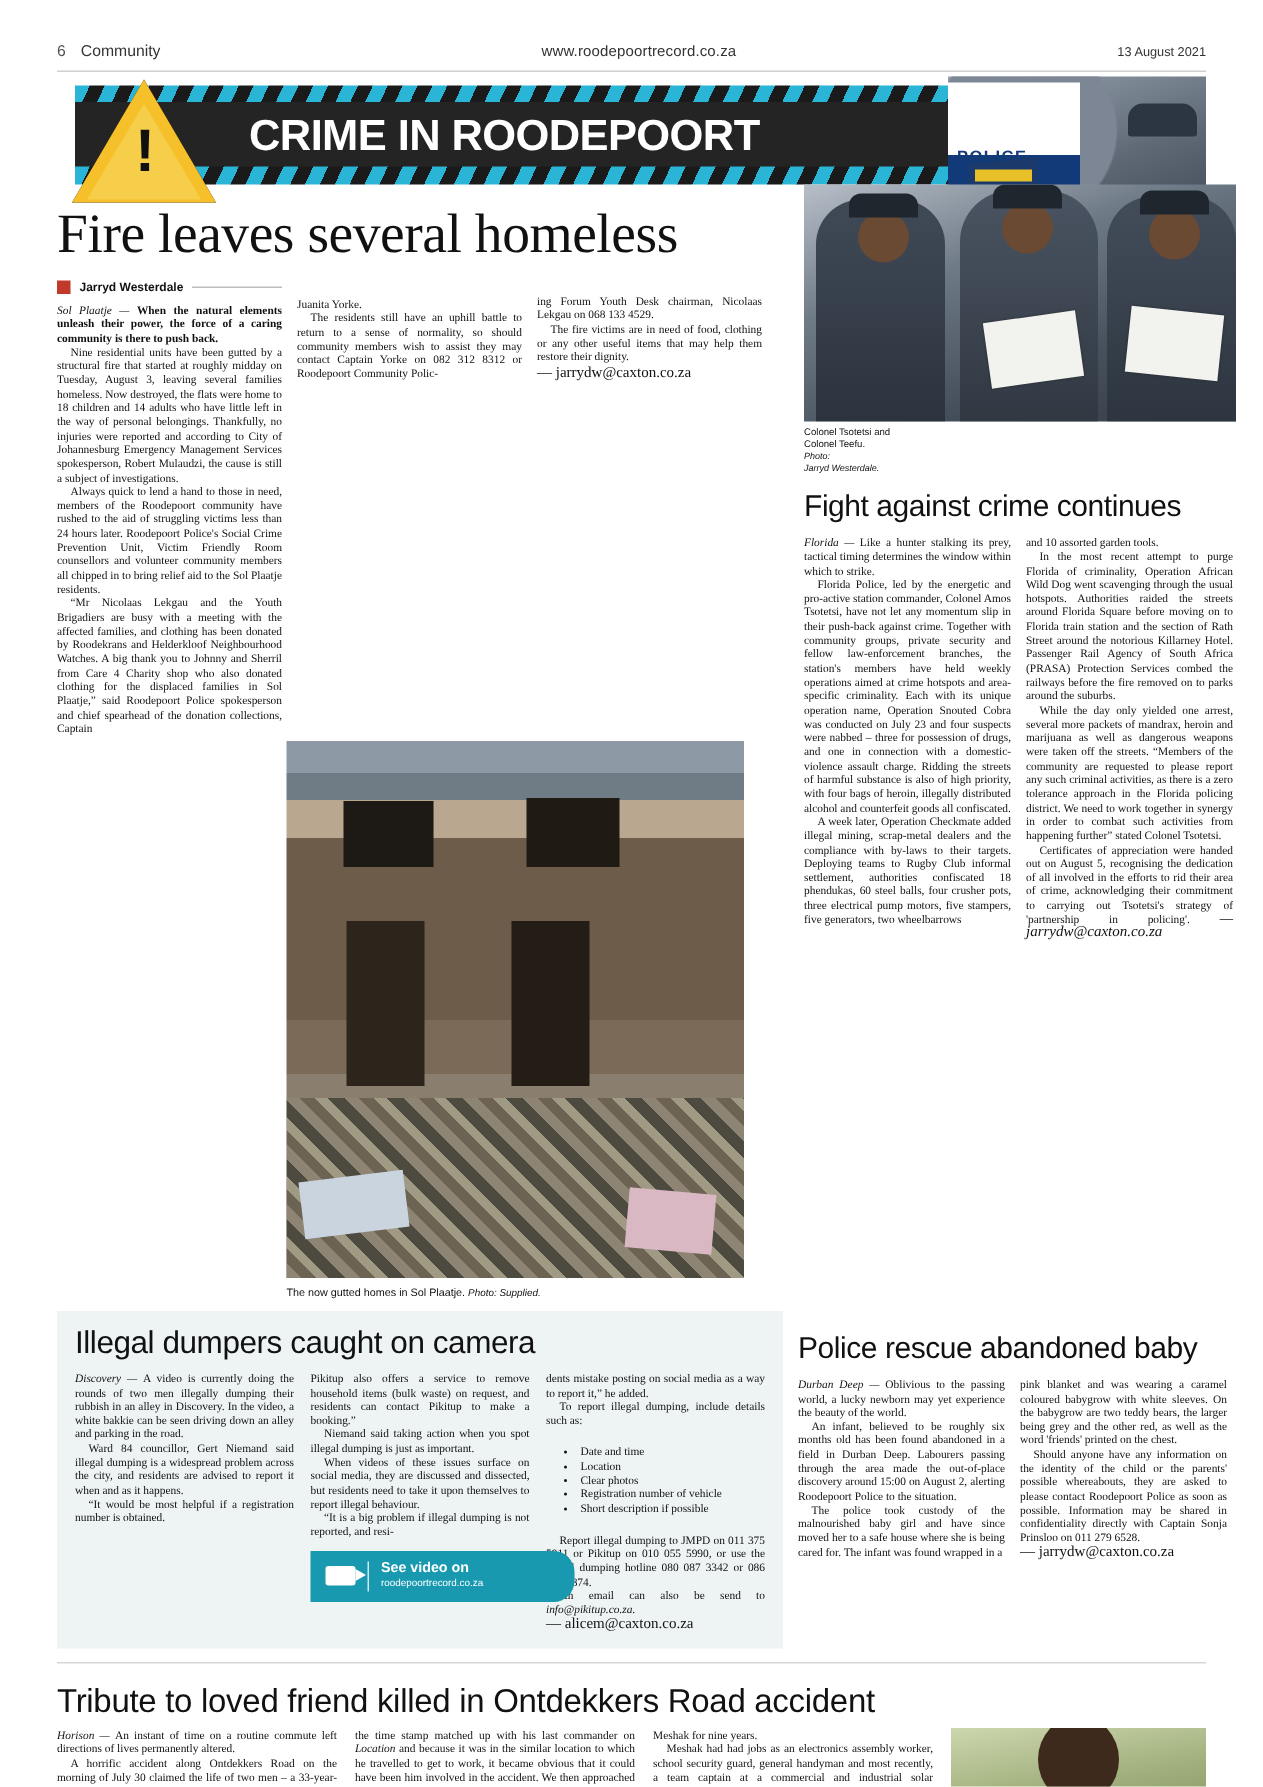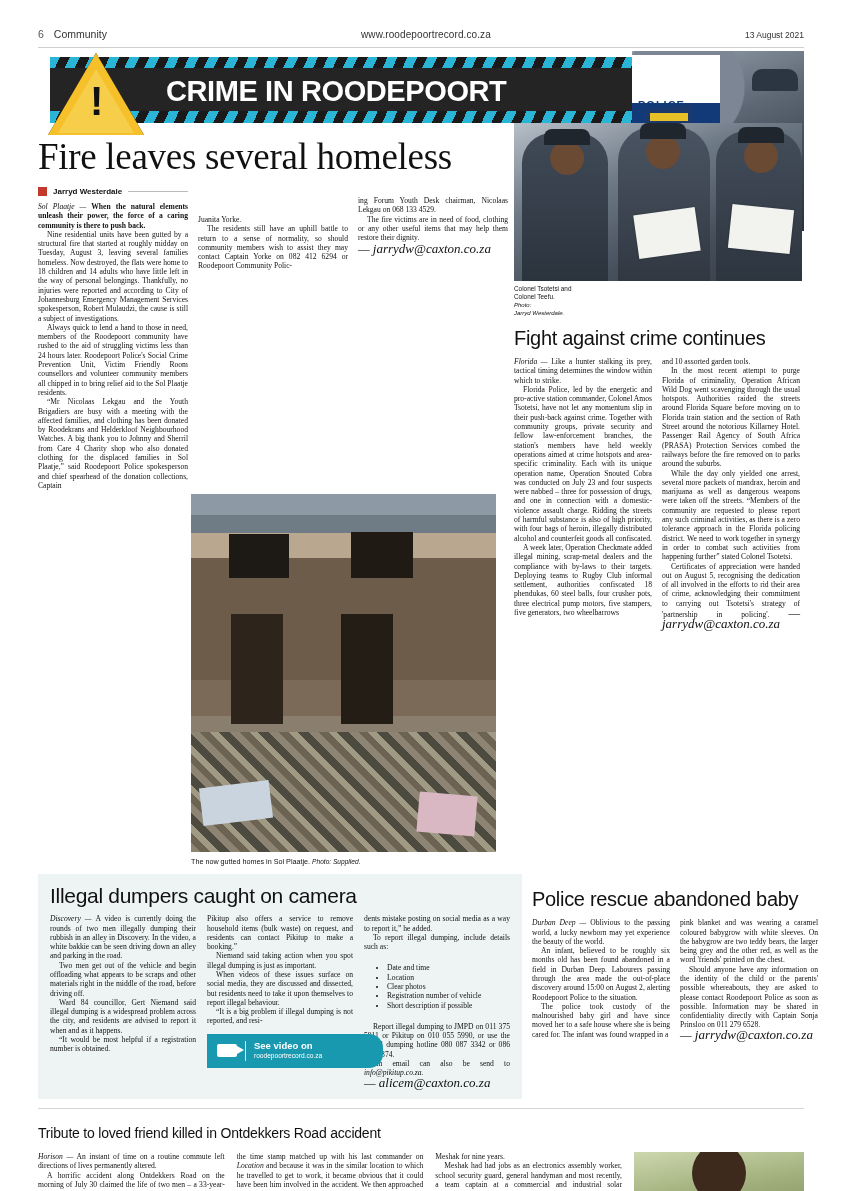--- a/index.html
+++ b/index.html
@@ -70,24 +70,24 @@
   .headline-main{font-size:37px;line-height:40px;margin:14px 0 2px;letter-spacing:-0.3px;}
   .byline{display:flex;align-items:center;gap:6px;margin:8px 0 6px;}
   .byline .sq{width:9px;height:9px;background:#c0392b;display:inline-block;}
   .byline .nm{font-family:"Liberation Sans",sans-serif;font-weight:bold;font-size:8px;}
   .byline .ln{flex:1;height:1px;background:#bbb;}
 
   .col{font-size:7.6px;line-height:9.3px;text-align:justify;}
   .col p{margin:0;text-indent:9px;}
   .col p.first{text-indent:0;}
   .lead{font-style:italic;}
-  .sig{font-style:italic;font-size:13px;}
-
-  
-  .top-grid{display:flex;gap:6px;}
+  .sig{font-size:10px;}
+
+  
+  .top-grid{display:flex;gap:28px;}
   .tg-left{width:470px;}
   .tg-right{width:288px;position:relative;}
   .cols3{display:flex;gap:10px;}
   .cols3 > div{width:150px;}
   .fire-photo{
     width:305px;height:390px;margin-top:6px;margin-left:0;
     background:
       linear-gradient(180deg,#8d9aa6 0 6%,#6f7b85 6% 11%, #b9a88f 11% 18%,#6d5c4a 18% 52%, #7b6a57 52% 62%, #8a7f6e 62% 72%, #9c8f7b 72% 82%, #7a6e5e 82% 100%);
       position:relative;overflow:hidden;
   }
@@ -136,21 +136,21 @@
   }
   .videobtn .vtxt{font-family:"Liberation Sans",sans-serif;line-height:10px;}
   .videobtn .vtxt b{font-size:9.5px;display:block;}
   .videobtn .vtxt span{font-size:6.6px;display:block;}
   .vcam{width:20px;height:13px;background:#fff;border-radius:2px;position:relative;flex:none;}
   .vcam:after{content:"";position:absolute;right:-7px;top:2px;border-left:7px solid #fff;border-top:4px solid transparent;border-bottom:4px solid transparent;}
   .vdiv{width:1px;height:20px;background:rgba(255,255,255,.8);}
 
   
   .bottom-wrap{margin-top:12px;}
-  .headline-bot{font-size:14px;line-height:25px;margin:0 0 6px;letter-spacing:-0.2px;}
+  .headline-bot{font-size:22px;line-height:25px;margin:0 0 6px;letter-spacing:-0.2px;}
   .cols-bot{display:flex;gap:12px;}
   .cb{width:205px;font-size:7.6px;line-height:9.4px;text-align:justify;}
   .cb p{margin:0;text-indent:9px;}
   .cb p.first{text-indent:0;}
   .meshak-photo{
     width:170px;height:148px;position:relative;overflow:hidden;
     background:linear-gradient(170deg,#cdd7ae 0%,#9fae7a 30%,#7d8f5c 60%,#5c6d45 100%);
   }
   .mp-shirt{position:absolute;left:8px;top:46px;width:154px;height:102px;background:#d6232b;border-radius:16px 16px 0 0;}
   .mp-neck{position:absolute;left:60px;top:44px;width:46px;height:26px;background:#f1f1f1;border-radius:0 0 14px 14px;}
@@ -203,23 +203,23 @@
           </div>
           <div class="col">
             <p class="first"><span class="lead">Sol Plaatje — </span><b>When the natural elements unleash their power, the force of a caring community is there to push back.</b></p>
             <p>Nine residential units have been gutted by a structural fire that started at roughly midday on Tuesday, August 3, leaving several families homeless. Now destroyed, the flats were home to 18 children and 14 adults who have little left in the way of personal belongings. Thankfully, no injuries were reported and according to City of Johannesburg Emergency Management Services spokesperson, Robert Mulaudzi, the cause is still a subject of investigations.</p>
             <p>Always quick to lend a hand to those in need, members of the Roodepoort community have rushed to the aid of struggling victims less than 24 hours later. Roodepoort Police's Social Crime Prevention Unit, Victim Friendly Room counsellors and volunteer community members all chipped in to bring relief aid to the Sol Plaatje residents.</p>
             <p>“Mr Nicolaas Lekgau and the Youth Brigadiers are busy with a meeting with the affected families, and clothing has been donated by Roodekrans and Helderkloof Neighbourhood Watches. A big thank you to Johnny and Sherril from Care 4 Charity shop who also donated clothing for the displaced families in Sol Plaatje,” said Roodepoort Police spokesperson and chief spearhead of the donation collections, Captain</p>
           </div>
         </div>
 
         <div>
-          <div class="col" style="margin-top:36px;">
+          <div class="col" style="margin-top:19px;">
             <p class="first">Juanita Yorke.</p>
-            <p>The residents still have an uphill battle to return to a sense of normality, so should community members wish to assist they may contact Captain Yorke on 082 412 6294 or Roodepoort Community Polic-</p>
+            <p>The residents still have an uphill battle to return to a sense of normality, so should community members wish to assist they may contact Captain Yorke on 082 312 8312 or Roodepoort Community Polic-</p>
           </div>
         </div>
 
         <div>
           <div class="col" style="margin-top:17px;">
             <p class="first">ing Forum Youth Desk chairman, Nicolaas Lekgau on 068 133 4529.</p>
             <p>The fire victims are in need of food, clothing or any other useful items that may help them restore their dignity.</p>
             <p class="sig" style="text-indent:0;margin-top:2px;">— jarrydw@caxton.co.za</p>
           </div>
         </div>
@@ -283,21 +283,20 @@
   </div>
 
   <div style="display:flex;gap:10px;margin-top:8px;">
 
     <div class="tint" style="width:556px;box-sizing:border-box;">
       <h2 class="h-sans headline-sec">Illegal dumpers caught on camera</h2>
       <div class="cols3b">
         <div>
           <div class="col">
             <p class="first"><span class="lead">Discovery — </span><span>A video is currently doing the rounds of two men illegally dumping their rubbish in an alley in Discovery. In the video, a white bakkie can be seen driving down an alley and parking in the road.</span></p>
-            <p>Two men get out of the vehicle and begin offloading what appears to be scraps and other materials right in the middle of the road, before driving off.</p>
             <p>Ward 84 councillor, Gert Niemand said illegal dumping is a widespread problem across the city, and residents are advised to report it when and as it happens.</p>
             <p>“It would be most helpful if a registration number is obtained.</p>
           </div>
         </div>
         <div>
           <div class="col">
             <p class="first">Pikitup also offers a service to remove household items (bulk waste) on request, and residents can contact Pikitup to make a booking.”</p>
             <p>Niemand said taking action when you spot illegal dumping is just as important.</p>
             <p>When videos of these issues surface on social media, they are discussed and dissected, but residents need to take it upon themselves to report illegal behaviour.</p>
             <p>“It is a big problem if illegal dumping is not reported, and resi-</p>

